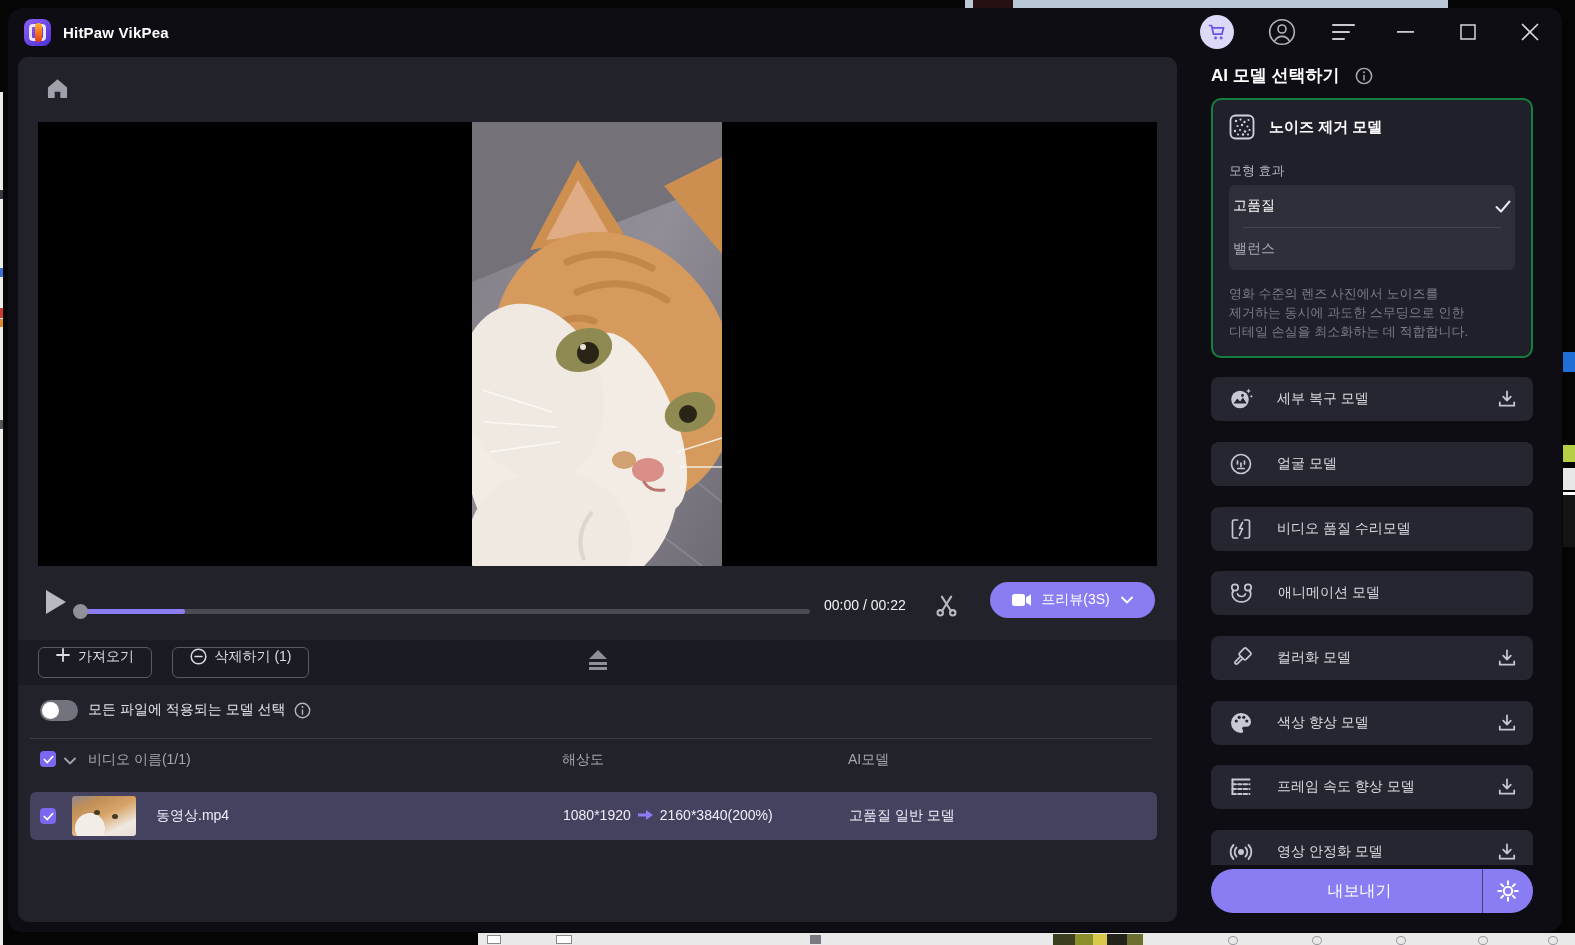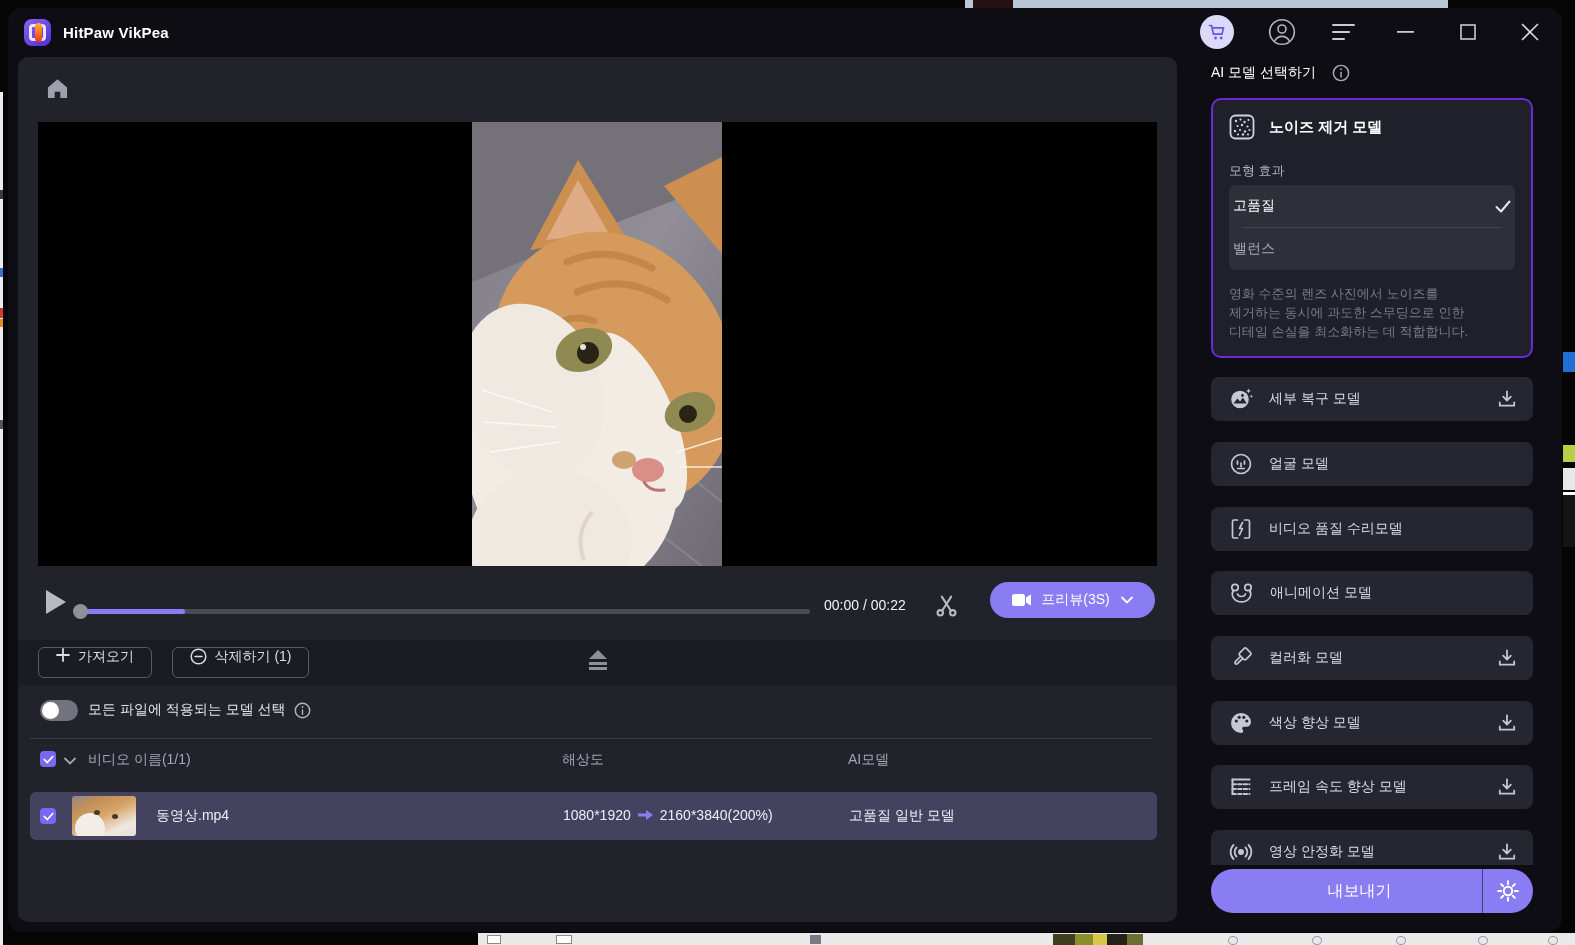--- a/index.html
+++ b/index.html
@@ -43,31 +43,31 @@
   .checkbox{width:16px;height:16px;border-radius:4px;background:#7a68f0;display:flex;align-items:center;justify-content:center}
   .file-row{position:absolute;left:12px;top:735px;width:1127px;height:48px;background:#454260;border-radius:6px}
   .thumb{position:absolute;left:42px;top:4px;width:64px;height:40px;border-radius:3px;overflow:hidden;
     background:radial-gradient(circle at 28% 80%, #f2ede6 0 26%, rgba(0,0,0,0) 27%),
     linear-gradient(155deg,#8d8a90 0%,#c08f57 22%,#d7a468 48%,#efe8e0 78%,#e5ddd4 100%)}
   .thumb .dot{position:absolute;width:6px;height:5px;border-radius:50%;background:#473a22}
   .row-text{color:#efedf8;font-size:14px;position:absolute;top:15px;white-space:nowrap}
 
   
   .sidebar{position:absolute;left:1203px;top:49px;width:322px;height:867px}
-  .sb-title{position:absolute;left:0;top:7px;color:#fff;font-size:14px;font-weight:normal;display:flex;align-items:center;gap:16px}
-  .model-card{position:absolute;left:0;top:41px;width:322px;height:260px;border:2px solid #6d28d9;border-radius:10px;background:#20202b;box-sizing:border-box}
+  .sb-title{position:absolute;left:0;top:7px;color:#fff;font-size:17px;font-weight:bold;display:flex;align-items:center;gap:16px}
+  .model-card{position:absolute;left:0;top:41px;width:322px;height:260px;border:2px solid #15803d;border-radius:10px;background:#20202b;box-sizing:border-box}
   .card-title{position:absolute;left:16px;top:14px;display:flex;align-items:center;gap:14px;color:#fff;font-size:15px;font-weight:bold}
   .effect-label{position:absolute;left:16px;top:62px;color:#b6b6c0;font-size:13px}
   .select-box{position:absolute;left:16px;top:85px;width:286px;height:85px;background:#2f2f3a;border-radius:6px}
   .select-option{position:absolute;left:0;width:286px;height:42px;display:flex;align-items:center;justify-content:space-between;padding:0 4px;box-sizing:border-box;font-size:14px}
   .select-div{position:absolute;left:14px;top:42px;width:258px;height:1px;background:#45454f}
   .card-desc{position:absolute;left:16px;top:184px;width:290px;color:#7c7c88;font-size:13px;line-height:19px;white-space:pre-line}
   .model-item{position:absolute;left:0;width:322px;height:44px;background:#262631;border-radius:8px;display:flex;align-items:center}
   .model-item .mi-icon{margin-left:18px;color:#c6c6d0}
-  .model-item .mi-label{margin-left:16px;color:#dadae1;font-size:14px;flex:1}
+  .model-item .mi-label{margin-left:24px;color:#dadae1;font-size:14px;flex:1}
   .model-item .mi-dl{margin-right:16px;color:#c6c6d0}
   .export-btn{position:absolute;left:0;top:812px;width:322px;height:44px;border-radius:22px;background:#8a7cf3;display:flex;align-items:center}
   .export-label{flex:1;text-align:center;color:#fff;font-size:16px;padding-left:26px}
   .export-gear{width:50px;height:44px;border-left:1px solid rgba(15,15,25,.55);display:flex;align-items:center;justify-content:center}
 
   
   .artifact{position:absolute}
 </style>
 </head>
 <body>

